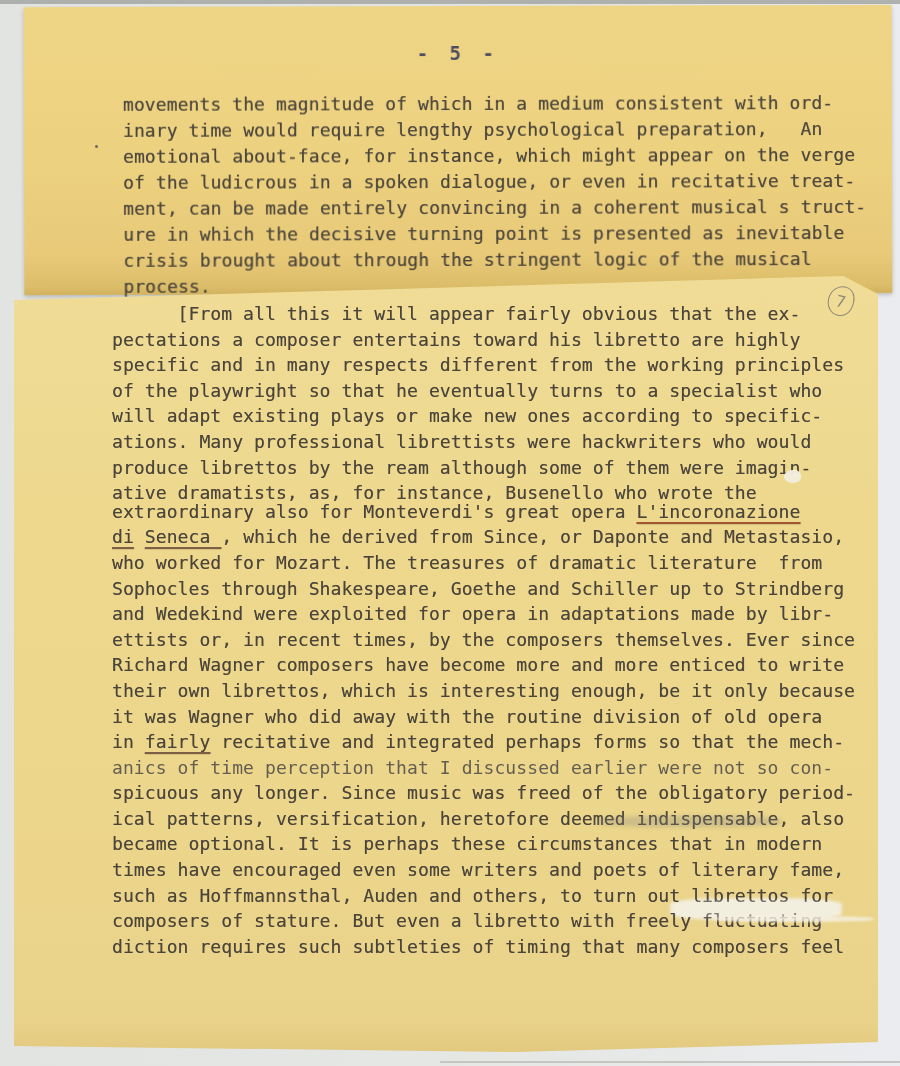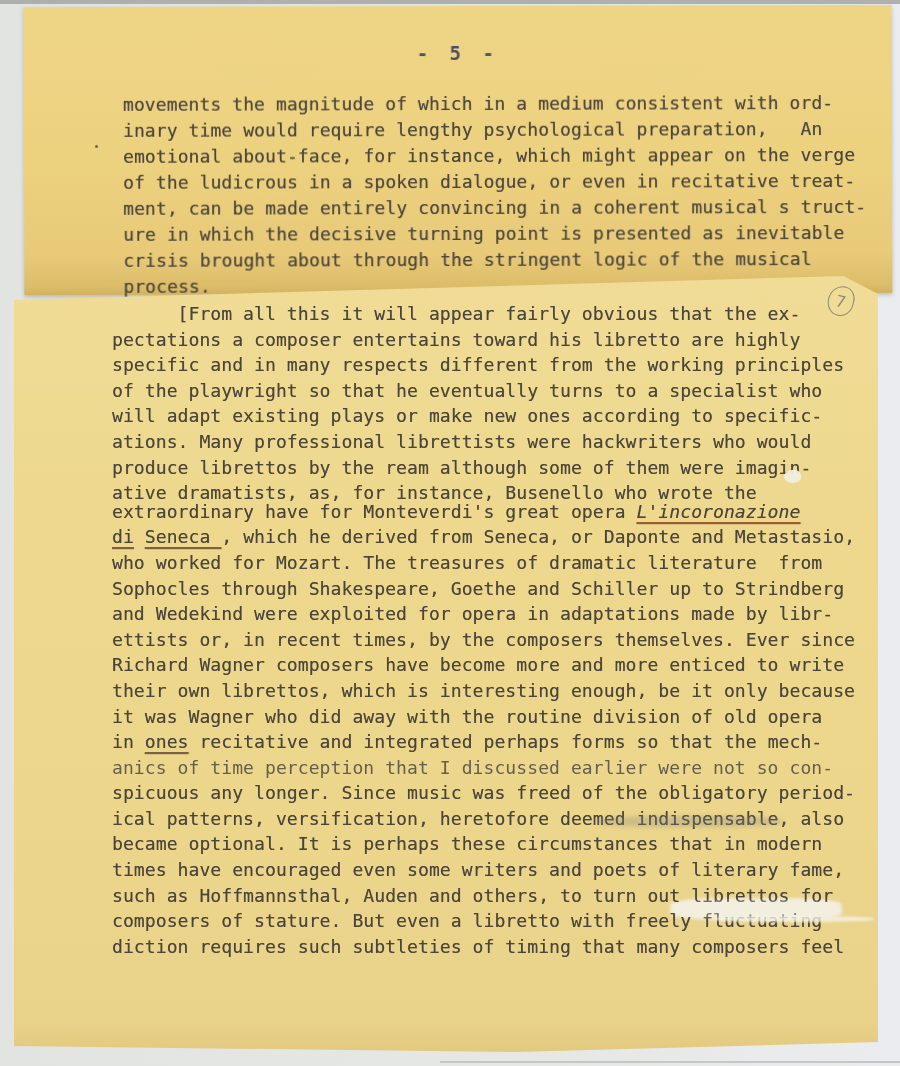--- a/index.html
+++ b/index.html
@@ -47,21 +47,21 @@
   .tb2{padding:25px 0 0 98px;line-height:25.6px;}
   .tline{white-space:pre;}
   .tb2 .tline:nth-child(9){margin-top:-7px;}
   .tb2 .tline:nth-child(19){color:#645e51;text-shadow:none;}
   .ul{
     text-decoration:underline;
     text-decoration-thickness:1.6px;
     text-underline-offset:3.5px;
     text-decoration-color:var(--underline_brown);
   }
-  .ul.red{text-decoration-color:var(--underline_red);font-style:italic;}
+  .ul.red{text-decoration-color:var(--underline_red);}
   .circle7{
     position:absolute;left:814px;top:10px;width:24px;height:28px;
     border:1.6px solid var(--pencil);
     border-radius:55% 45% 50% 50%;
     transform:rotate(14deg);
     display:flex;align-items:center;justify-content:center;
     color:var(--pencil);font-size:16px;z-index:3;
   }
   .ink-speck{
     position:absolute;left:71px;top:138px;width:3px;height:3px;
@@ -118,30 +118,30 @@
   <div class="sheet sheet2">
     <div class="text-block tb2">
         <div class="tline">      [From all this it will appear fairly obvious that the ex-</div>
         <div class="tline">pectations a composer entertains toward his libretto are highly</div>
         <div class="tline">specific and in many respects different from the working principles</div>
         <div class="tline">of the playwright so that he eventually turns to a specialist who</div>
         <div class="tline">will adapt existing plays or make new ones according to specific-</div>
         <div class="tline">ations. Many professional librettists were hackwriters who would</div>
         <div class="tline">produce librettos by the ream although some of them were imagin-</div>
         <div class="tline">ative dramatists, as, for instance, Busenello who wrote the</div>
-        <div class="tline"><span>extraordinary have for Monteverdi's great opera </span><span class="ul red">L'incoronazione</span></div>
-        <div class="tline"><span class="ul">di</span><span> </span><span class="ul">Seneca </span><span>, which he derived from Seneca, or Daponte and Metastasio,</span></div>
+        <div class="tline"><span>extraordinary also for Monteverdi's great opera </span><span class="ul red">L'incoronazione</span></div>
+        <div class="tline"><span class="ul">di</span><span> </span><span class="ul">Seneca </span><span>, which he derived from Since, or Daponte and Metastasio,</span></div>
         <div class="tline">who worked for Mozart. The treasures of dramatic literature  from</div>
         <div class="tline">Sophocles through Shakespeare, Goethe and Schiller up to Strindberg</div>
         <div class="tline">and Wedekind were exploited for opera in adaptations made by libr-</div>
         <div class="tline">ettists or, in recent times, by the composers themselves. Ever since</div>
         <div class="tline">Richard Wagner composers have become more and more enticed to write</div>
         <div class="tline">their own librettos, which is interesting enough, be it only because</div>
         <div class="tline">it was Wagner who did away with the routine division of old opera</div>
-        <div class="tline"><span>in </span><span class="ul">ones</span><span> recitative and integrated perhaps forms so that the mech-</span></div>
+        <div class="tline"><span>in </span><span class="ul">fairly</span><span> recitative and integrated perhaps forms so that the mech-</span></div>
         <div class="tline">anics of time perception that I discussed earlier were not so con-</div>
         <div class="tline">spicuous any longer. Since music was freed of the obligatory period-</div>
         <div class="tline">ical patterns, versification, heretofore deemed indispensable, also</div>
         <div class="tline">became optional. It is perhaps these circumstances that in modern</div>
         <div class="tline">times have encouraged even some writers and poets of literary fame,</div>
         <div class="tline">such as Hoffmannsthal, Auden and others, to turn out librettos for</div>
         <div class="tline">composers of stature. But even a libretto with freely fluctuating</div>
         <div class="tline">diction requires such subtleties of timing that many composers feel</div>
       </div>
     <div class="circle7">

